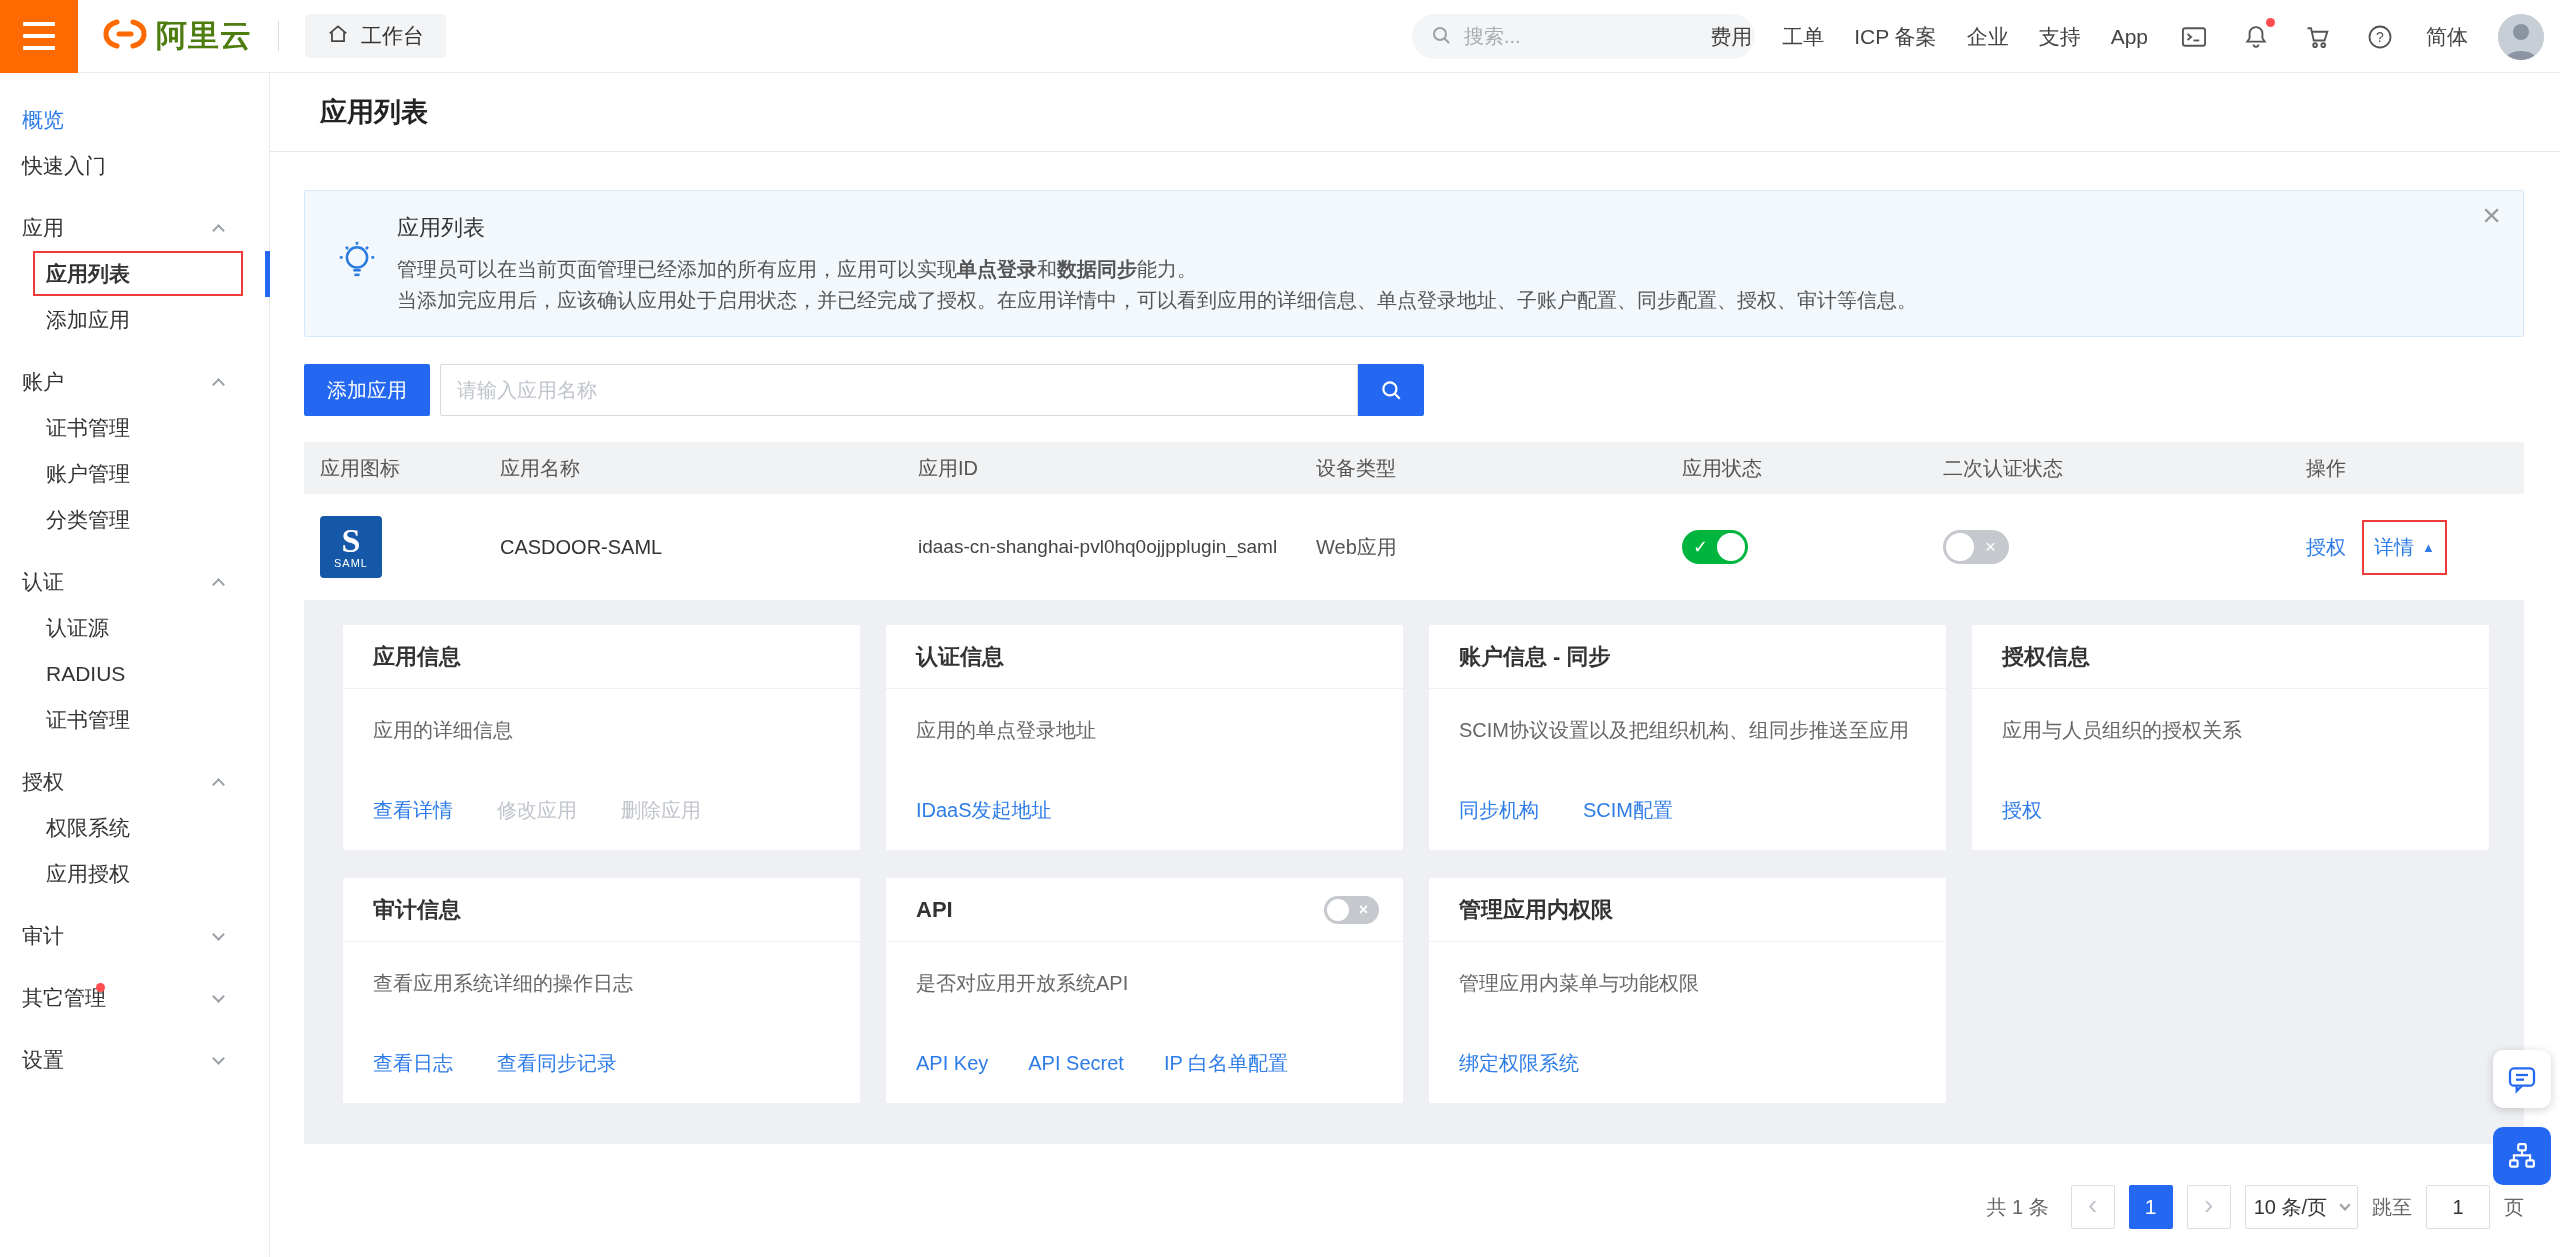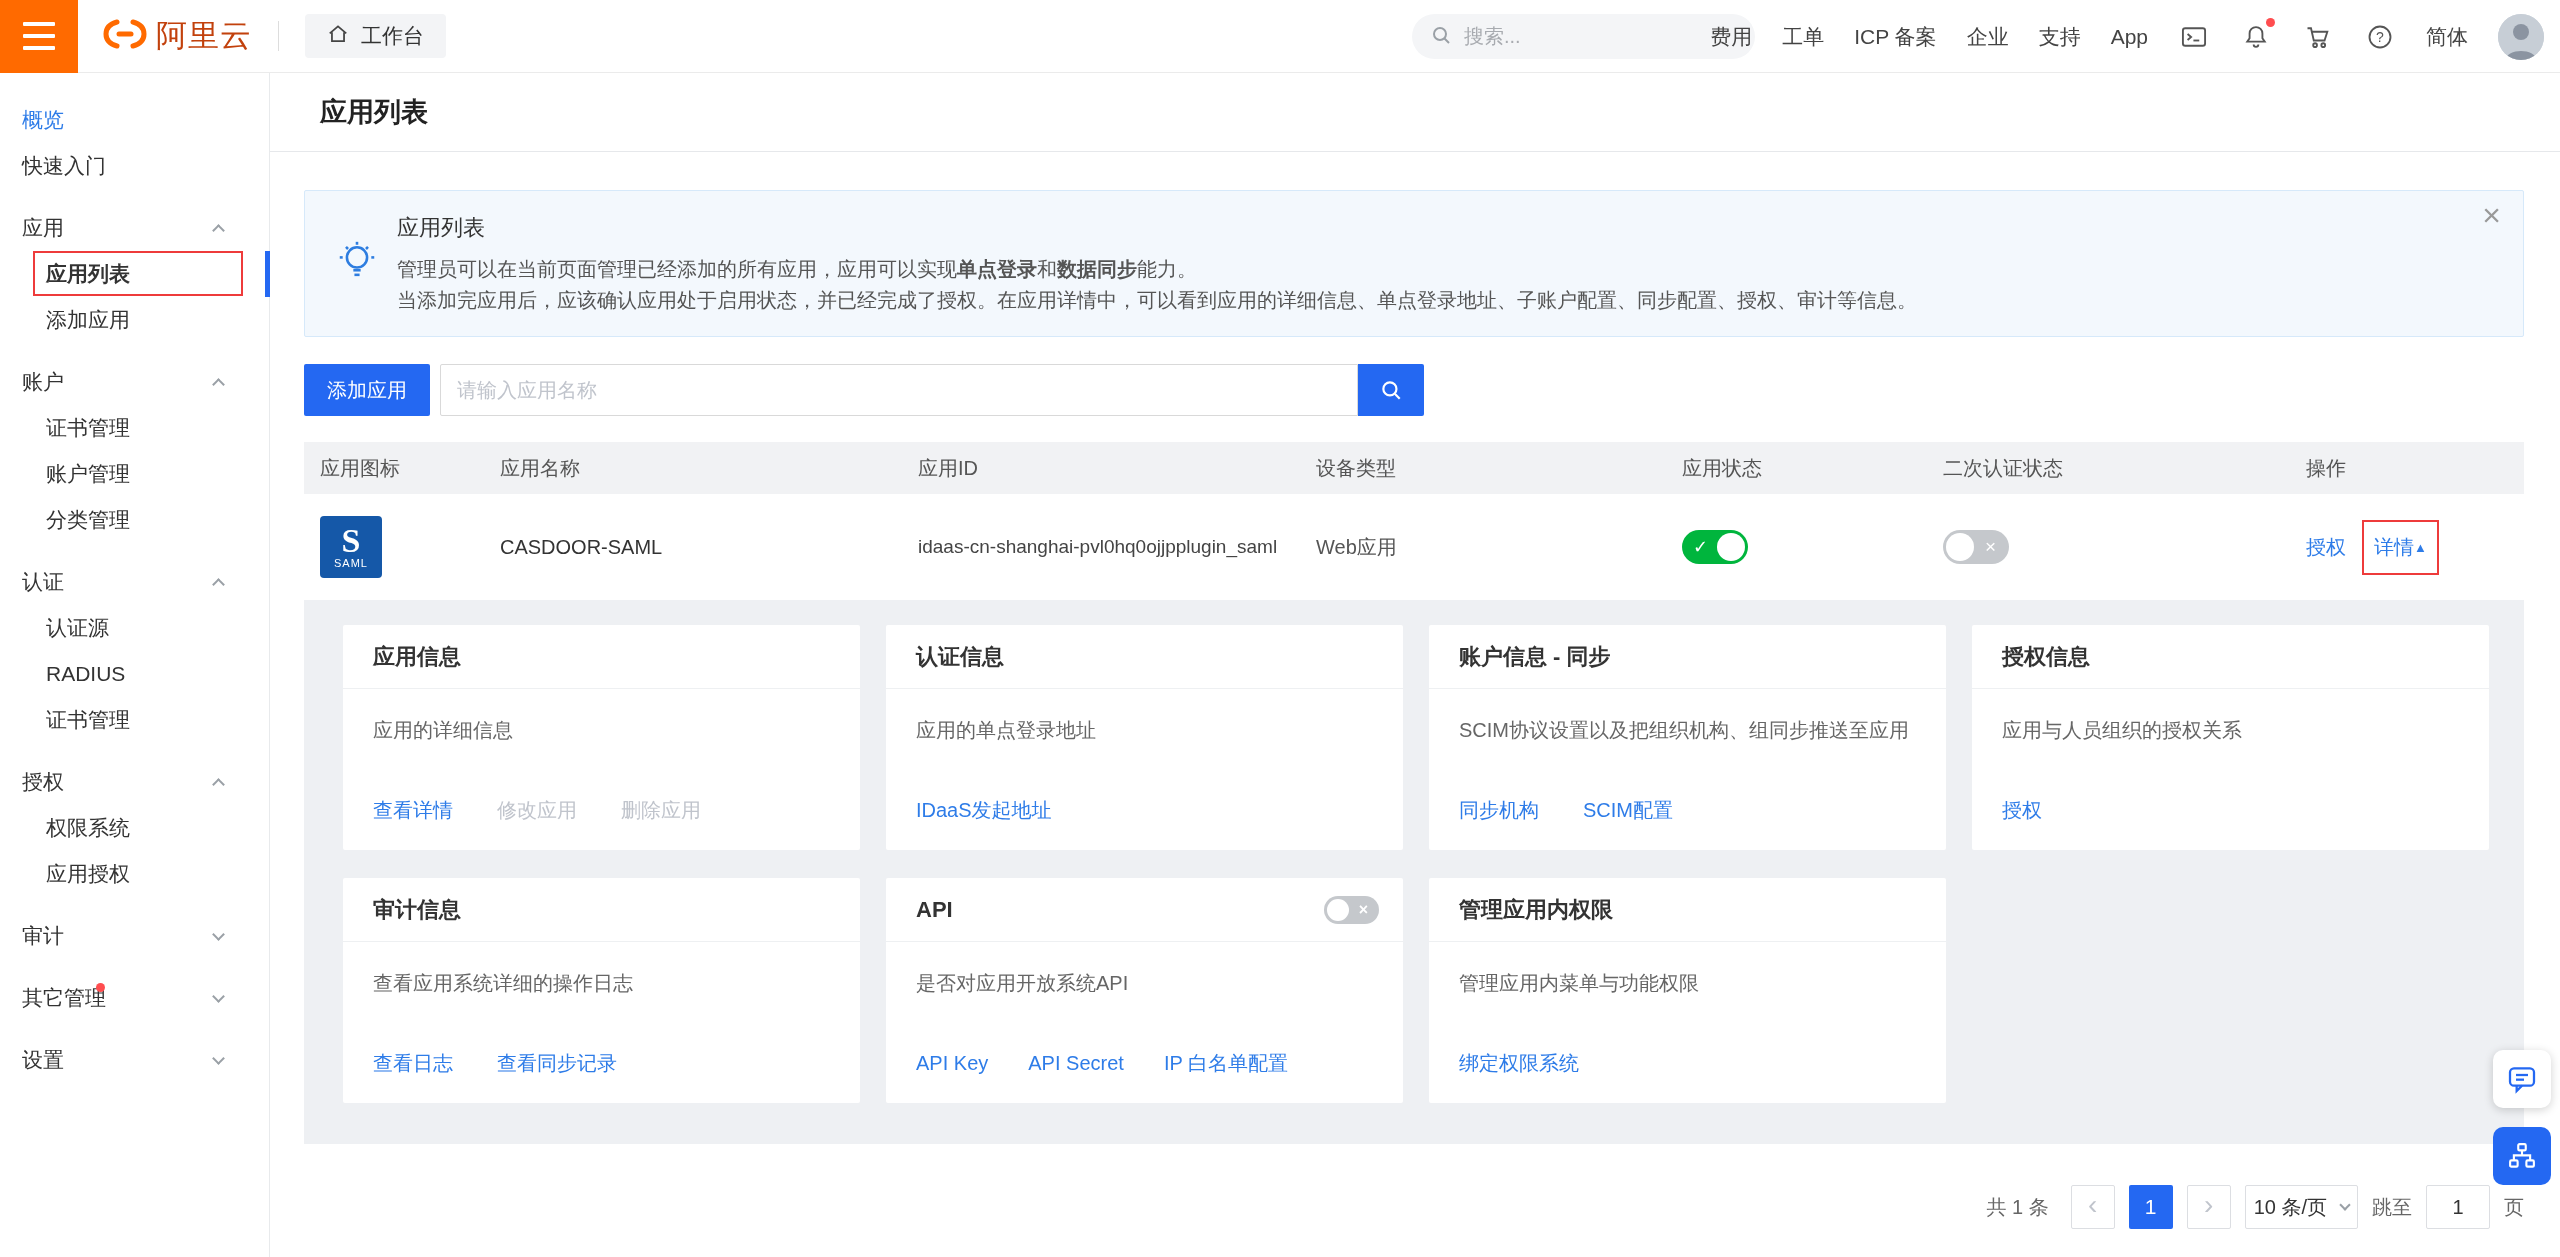--- a/index.html
+++ b/index.html
@@ -10,21 +10,21 @@
     font-family:"Liberation Sans","DejaVu Sans",sans-serif;
   }
 
   
   .topnav { position:absolute; top:0; left:0; width:2560px; height:73px; background:#fff;
     border-bottom:1px solid #ebebeb; display:flex; align-items:center; z-index:30; }
   .burger { width:78px; height:73px; background:#ff6a00; display:flex; flex-direction:column;
     justify-content:center; align-items:center; gap:8px; cursor:pointer; flex:none; }
   .burger i { width:32px; height:4px; background:#fff; border-radius:1px; }
   .logo { display:flex; align-items:center; gap:8px; margin-left:24px; flex:none; }
-  .logo-text { color:#c2410c; font-size:31px; font-weight:normal; letter-spacing:1px; }
+  .logo-text { color:#4d7c0f; font-size:31px; font-weight:bold; letter-spacing:1px; }
   .nav-divider { width:1px; height:30px; background:#ddd; margin:0 26px; flex:none; }
   .workbench { display:flex; align-items:center; gap:12px; background:#f3f4f6; border-radius:4px;
     height:44px; padding:0 22px; font-size:21px; color:#333; cursor:pointer; flex:none; }
   .nav-search { position:absolute; left:1412px; top:14px; width:343px; height:45px; border-radius:23px;
     background:#f4f5f7; display:flex; align-items:center; gap:10px; padding-left:18px; }
   .nav-search input { border:none; outline:none; background:transparent; font-size:20px; color:#666; width:270px;
     font-family:inherit; }
   .nav-search input::placeholder { color:#a8abb0; }
   .nav-right { position:absolute; right:16px; top:0; height:73px; display:flex; align-items:center; gap:30px; }
   .nav-menu-item { font-size:21px; color:#444; cursor:pointer; white-space:nowrap; }
@@ -92,21 +92,21 @@
   .toggle-sm { width:55px; height:28px; border-radius:14px; }
   .toggle-sm .knob { width:22px; height:22px; }
   .toggle-sm .sym { font-size:16px; line-height:26px; right:11px; }
 
   .ops { display:flex; align-items:center; gap:16px; font-size:20px; }
   .link { color:#2e7ce8; cursor:pointer; text-decoration:none; }
   .link-disabled { color:#c0c4cc; cursor:default; }
   .caret-up { color:#2e7ce8; font-size:13px; }
 
   .annot { border:2px solid #ee3b3b; }
-  .annot-detail { padding:12px 10px; display:inline-flex; align-items:center; gap:0; }
+  .annot-detail { padding:12px 10px; display:inline-flex; align-items:center; gap:8px; }
   .annot-card { padding:11px 13px; display:inline-block; }
 
   .detail-region { margin:0 36px 0 34px; height:544px; background:#eef0f3; padding:25px 35px 12px 39px; }
   .cards { display:grid; grid-template-columns:repeat(4,517px); column-gap:26px; row-gap:28px; }
   .card { background:#fff; height:225px; position:relative; border-radius:2px; }
   .card-head { height:64px; border-bottom:1px solid #eef0f2; display:flex; align-items:center;
     justify-content:space-between; padding:0 24px 0 30px; font-size:22px; font-weight:bold; color:#333; }
   .card-desc { padding:26px 20px 0 30px; font-size:20px; color:#666; line-height:30px; }
   .card-links { position:absolute; left:30px; bottom:26px; display:flex; gap:44px; font-size:20px; align-items:center; }
   .card-links-annot { bottom:16px; }

